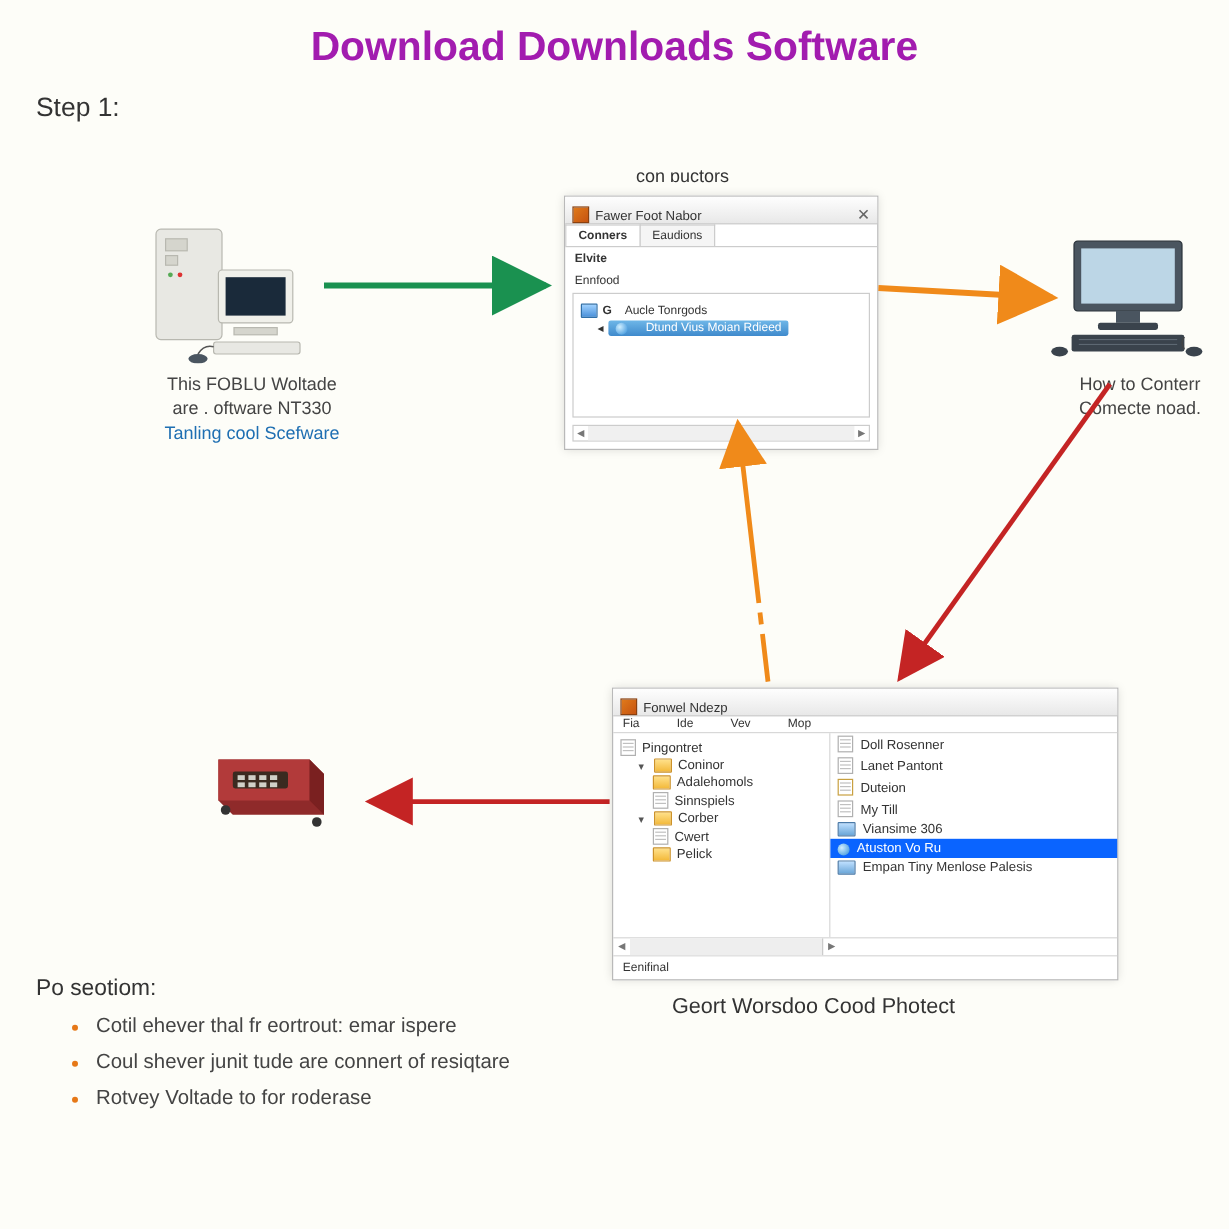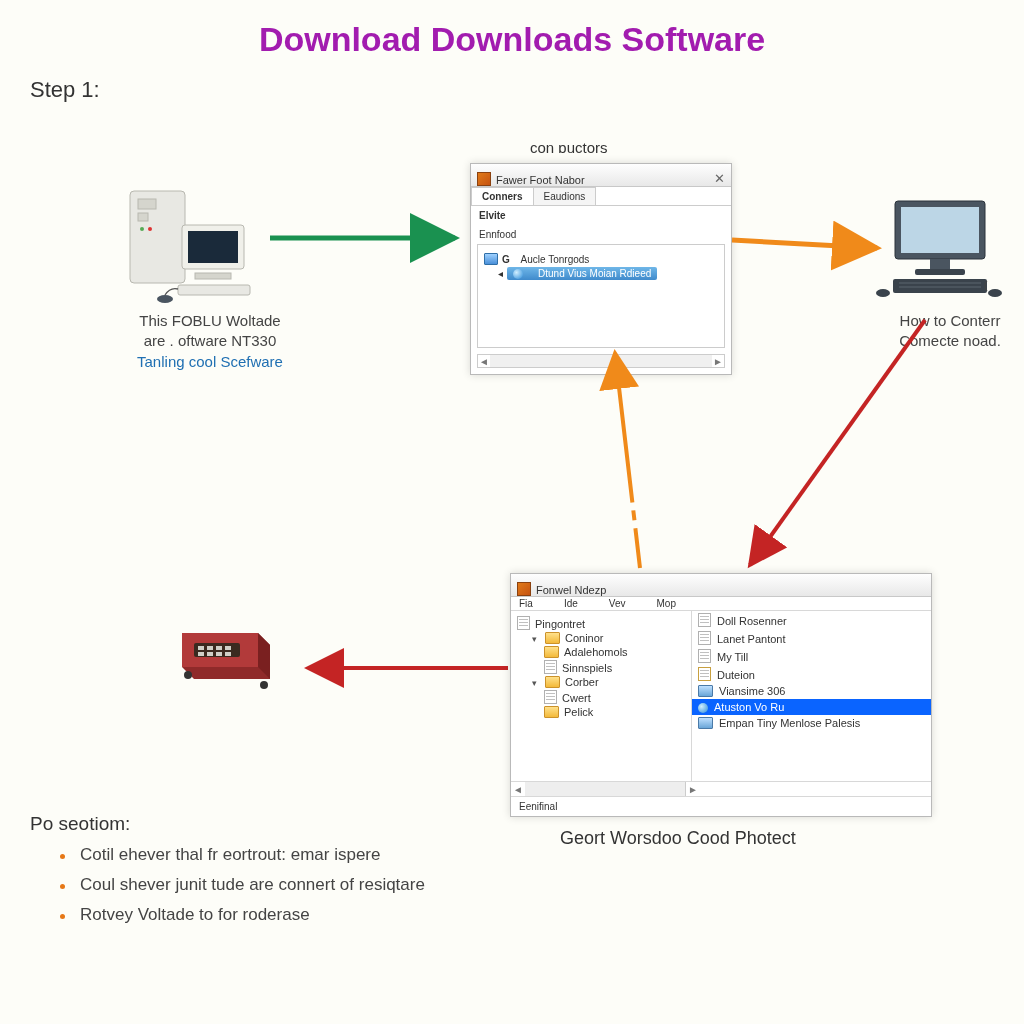--- a/index.html
+++ b/index.html
@@ -258,26 +258,26 @@
         <div id="right-items">
             <div class="row">
               <span class="page"></span>
               <span>Doll Rosenner</span>
             </div>
             <div class="row">
               <span class="page"></span>
               <span>Lanet Pantont</span>
             </div>
             <div class="row">
-              <span class="page"></span>
-              <span>My Till</span>
-            </div>
-            <div class="row">
               <span class="page" style="border-color:#c8a040"></span>
               <span>Duteion</span>
+            </div>
+            <div class="row">
+              <span class="page"></span>
+              <span>My Till</span>
             </div>
             <div class="row">
               <span class="folder" style="background:linear-gradient(#bfe0ff,#6aa6d8);border-color:#4a7aa8"></span>
               <span>Viansime 306</span>
             </div>
             <div class="row sel">
               <span class="disc"></span>
               <span>Atuston Vo Ru</span>
             </div>
             <div class="row">

